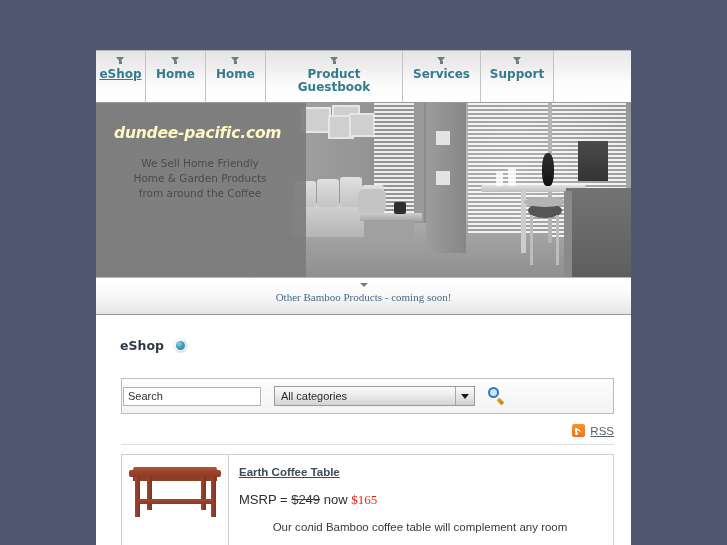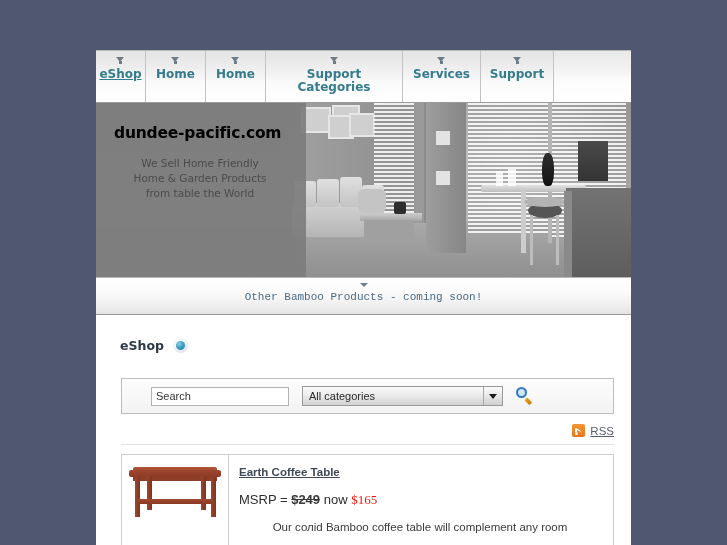--- a/index.html
+++ b/index.html
@@ -126,23 +126,24 @@
     height: 100%;
     background: rgba(125,125,125,0.93);
   }
   #banner-title {
     position: absolute;
     left: 18px;
     top: 21px;
     font-family: "DejaVu Sans", sans-serif;
     font-size: 15.5px;
     font-weight: bold;
-    color: #000000;
+    color: #fef9c3;
     letter-spacing: -0.2px;
     white-space: nowrap;
+    font-style: italic;
   }
   #banner-tagline {
     position: absolute;
     left: 0;
     top: 53px;
     width: 208px;
     text-align: center;
     font-family: "DejaVu Sans", sans-serif;
     font-size: 10.5px;
     color: #4b4b4b;
@@ -165,21 +166,21 @@
     width: 0; height: 0;
     border-left: 4px solid transparent;
     border-right: 4px solid transparent;
     border-top: 4px solid #6d7c85;
   }
   #announce-text {
     position: absolute;
     left: 0; right: 0;
     top: 13px;
     text-align: center;
-    font-family: Liberation Mono, monospace;
+    font-family: Liberation Serif, serif;
     font-size: 11px;
     color: #4a6b86;
     font-weight: normal;
   }
 
   
   #content {
     background: #ffffff;
     height: 230px;
     border-top: 1px solid #fff;
@@ -214,21 +215,21 @@
   }
 
   
   #search-panel {
     margin: 25px 17px 0 25px;
     border: 1px solid #bdbdbd;
     background: linear-gradient(to bottom, #fdfdfd, #f3f3f3);
     height: 36px;
     display: flex;
     align-items: center;
-    padding-left: 29px;
+    padding-left: 1px;
     gap: 13px;
     box-sizing: border-box;
   }
   #search-input {
     width: 138px;
     height: 19px;
     border: 1px solid #b2b2b2;
     background: #fff;
     font-family: "Liberation Sans", sans-serif;
     font-size: 11px;
@@ -399,21 +400,21 @@
     text-decoration: underline;
     cursor: pointer;
     display: inline-block;
   }
   #product-price {
     margin-top: 13px;
     font-family: "Liberation Sans", sans-serif;
     font-size: 13px;
     color: #2d2d2d;
   }
-  #product-price .old { text-decoration: line-through; font-weight: bold; color: #3a3a3a; text-align: center; }
+  #product-price .old { text-decoration: line-through; font-weight: normal; color: #3a3a3a; text-align: center; }
   #product-price .new { color: #ee1a10; font-family: Liberation Serif, serif; }
   #product-desc {
     margin-top: 13px;
     font-family: "Liberation Sans", sans-serif;
     font-size: 11.5px;
     color: #3a3a3a;
     text-align: center;
     padding-right: 12px;
   }
 </style>
@@ -430,21 +431,21 @@
     <div class="nav-item" style="width:60px">
       <span class="nav-ico"></span>
       <span class="nav-label">Home</span>
     </div>
     <div class="nav-item" style="width:60px">
       <span class="nav-ico"></span>
       <span class="nav-label">Home</span>
     </div>
     <div class="nav-item wide" style="width:137px">
       <span class="nav-ico"></span>
-      <span class="nav-label" style="white-space:normal">Support Categories</span>
+      <span class="nav-label" style="white-space:normal">Product Guestbook</span>
     </div>
     <div class="nav-item" style="width:78px">
       <span class="nav-ico"></span>
       <span class="nav-label">Services</span>
     </div>
     <div class="nav-item" style="width:73px">
       <span class="nav-ico"></span>
       <span class="nav-label">Support</span>
     </div>
   </div>
@@ -495,21 +496,21 @@
 
       <div class="ph tvdark" style="left:482px;top:38px;width:30px;height:40px"></div>
       <div class="ph" style="left:470px;top:85px;width:65px;height:89px;background:linear-gradient(to bottom,#737373,#5e5e5e)"></div>
       <div class="ph" style="left:468px;top:88px;width:8px;height:86px;background:#8a8a8a"></div>
     </div>
     <div id="banner-overlay"></div>
     <div id="banner-title">dundee-pacific.com</div>
     <div id="banner-tagline">
         <div>We Sell Home Friendly</div>
         <div>Home &amp; Garden Products</div>
-        <div>from table the World</div>
+        <div>from around the Coffee</div>
       </div>
   </div>
 
   <div id="announce">
     <span id="announce-ico"></span>
     <div id="announce-text">Other Bamboo Products - coming soon!</div>
   </div>
 
   <div id="content">
 

